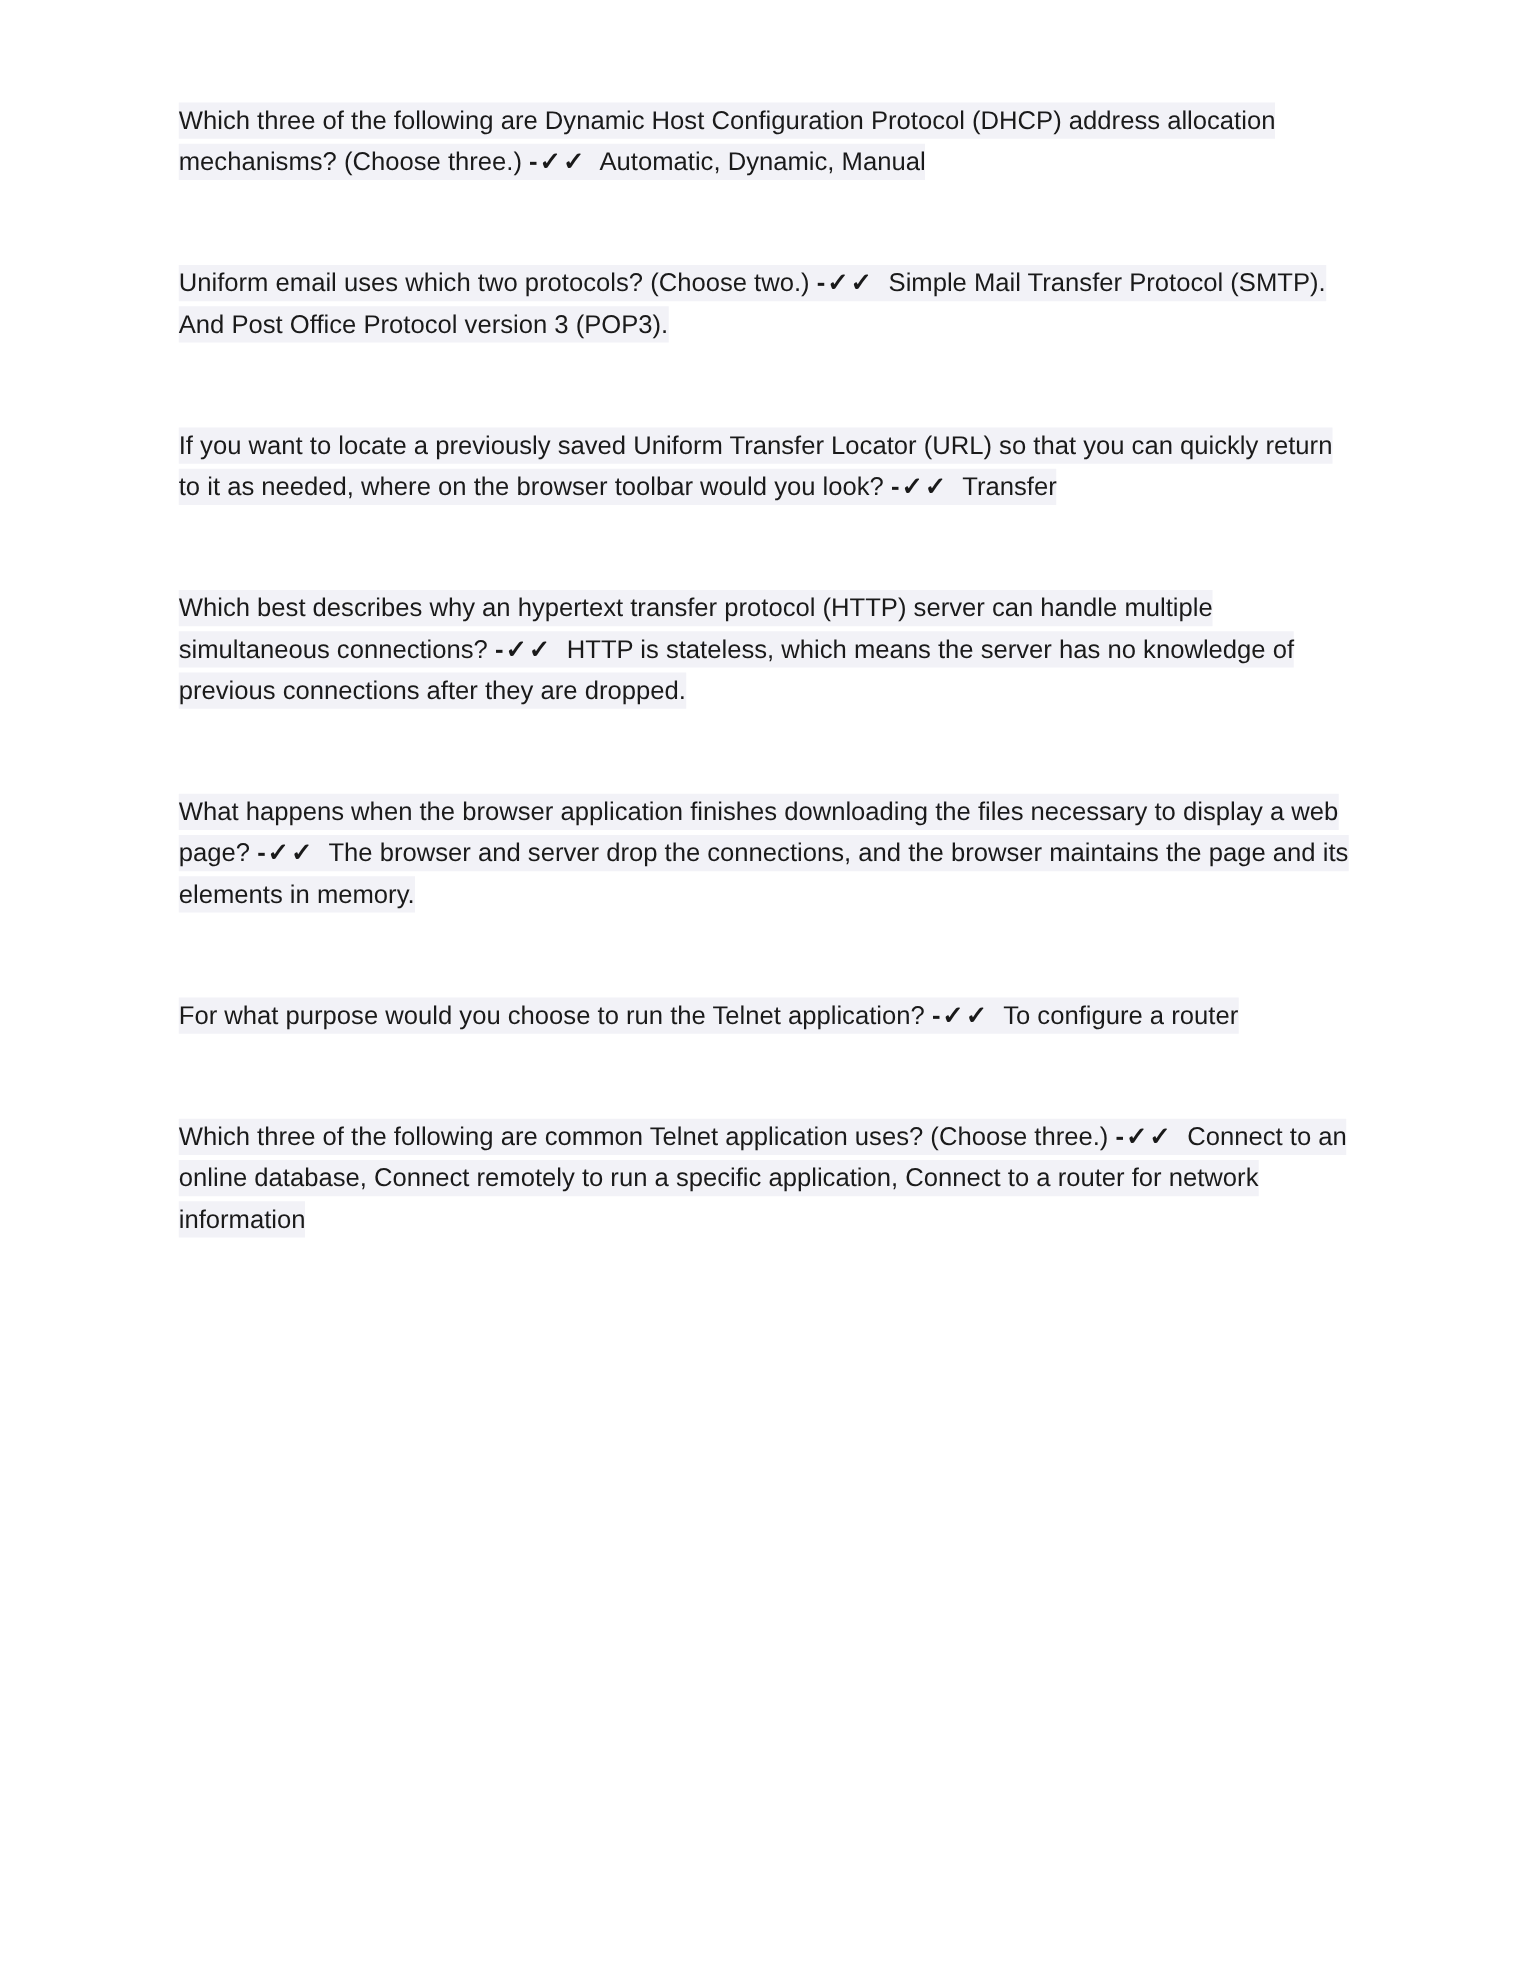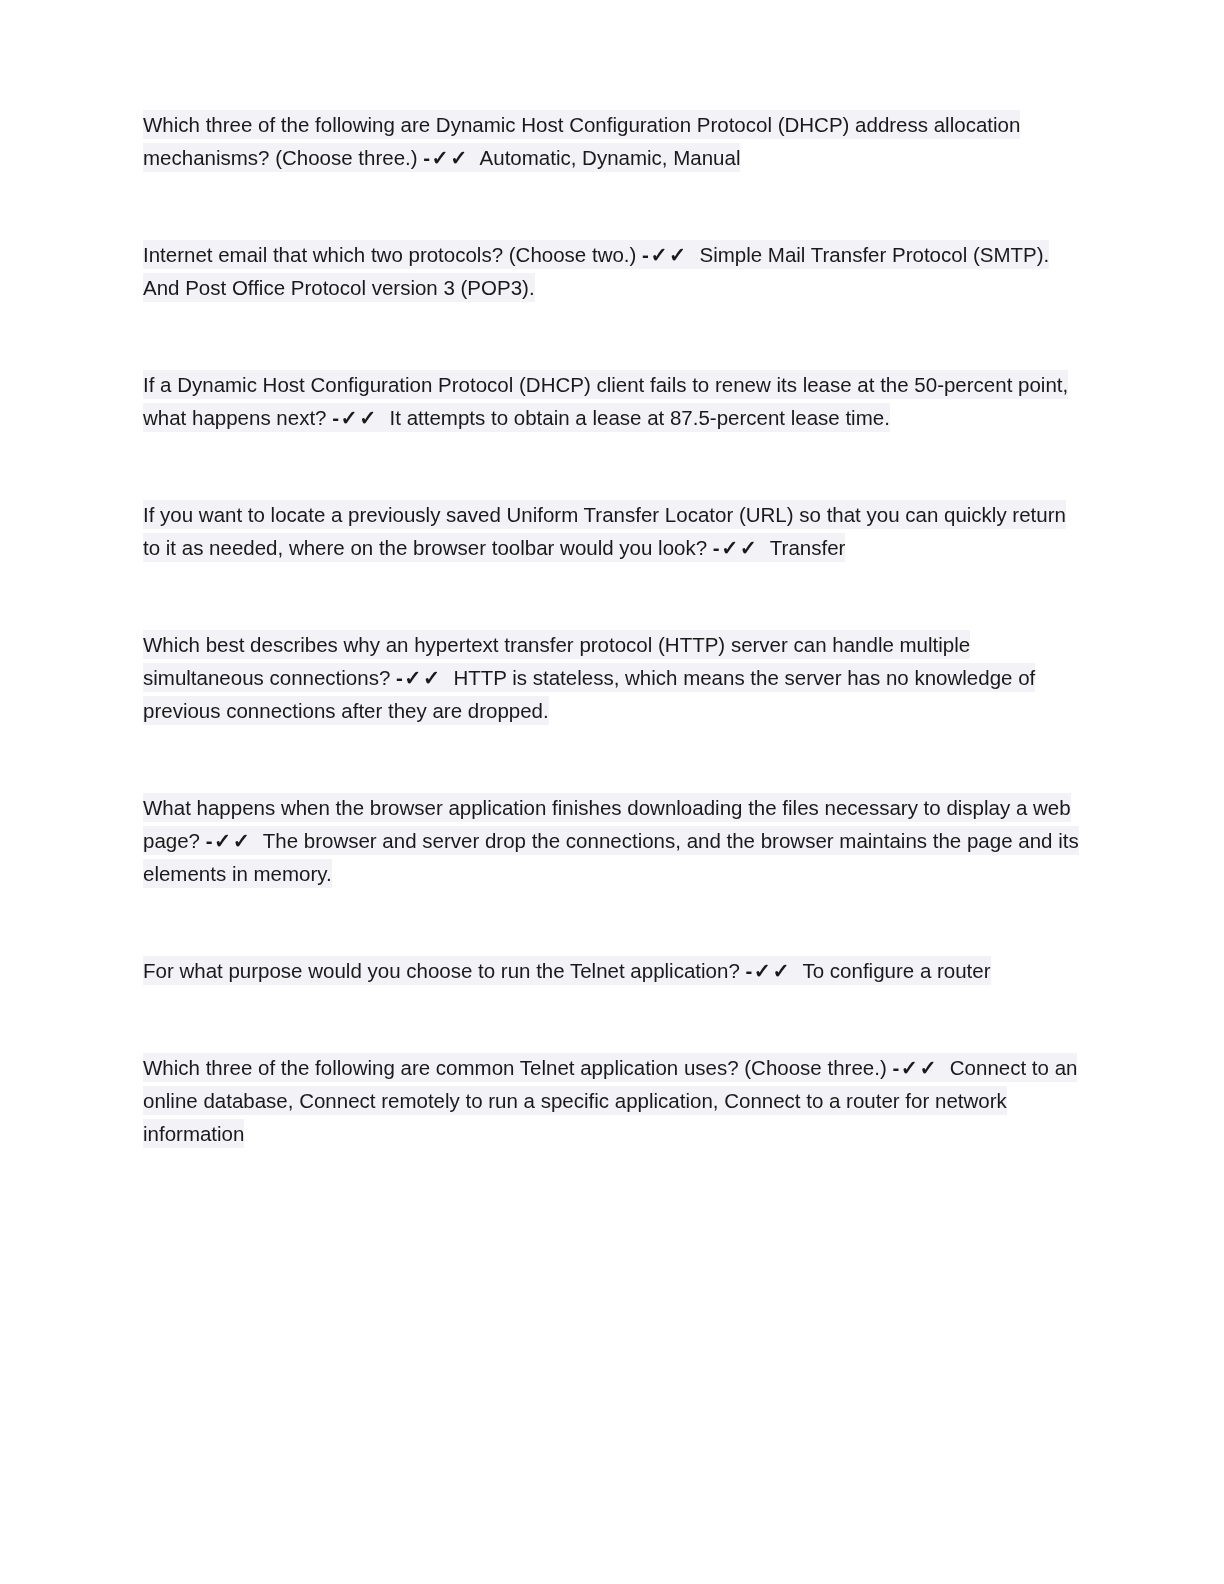--- a/index.html
+++ b/index.html
@@ -10,21 +10,21 @@
   body {
     width: 1224px;
     height: 1584px;
     overflow: hidden;
     font-family: "Liberation Sans", sans-serif;
   }
   .page {
     box-sizing: border-box;
     width: 1224px;
     height: 1584px;
-    padding: 108px 143px 0 143px;
+    padding: 80px 143px 0 143px;
     background: #ffffff;
   }
   p.qa {
     margin: 0 0 64px 0;
     font-size: 20.5px;
     line-height: 33px;
     color: #1a1a1a;
     text-align: left;
   }
   .hl {
@@ -43,30 +43,25 @@
 
 <div class="page">
 
   <p class="qa"><span class="hl">
     <span>Which three of the following are Dynamic Host Configuration Protocol (DHCP) address allocation mechanisms? (Choose three.)</span>
     <span class="sep">-✓✓</span>
     <span>Automatic, Dynamic, Manual</span>
   </span></p>
 
   <p class="qa"><span class="hl">
-    <span>Internet email that which two protocols? (Choose two.)</span>
+    <span>Uniform email uses which two protocols? (Choose two.)</span>
     <span class="sep">-✓✓</span>
     <span>Simple Mail Transfer Protocol (SMTP). And Post Office Protocol version 3 (POP3).</span>
   </span></p>
 
-  <p class="qa"><span class="hl">
-    <span>If a Dynamic Host Configuration Protocol (DHCP) client fails to renew its lease at the 50-percent point, what happens next?</span>
-    <span class="sep">-✓✓</span>
-    <span>It attempts to obtain a lease at 87.5-percent lease time.</span>
-  </span></p>
 
 
   <p class="qa"><span class="hl">
     <span>If you want to locate a previously saved Uniform Transfer Locator (URL) so that you can quickly return to it as needed, where on the browser toolbar would you look?</span>
     <span class="sep">-✓✓</span>
     <span>Transfer</span>
   </span></p>
 
   <p class="qa"><span class="hl">
     <span>Which best describes why an hypertext transfer protocol (HTTP) server can handle multiple simultaneous connections?</span>

